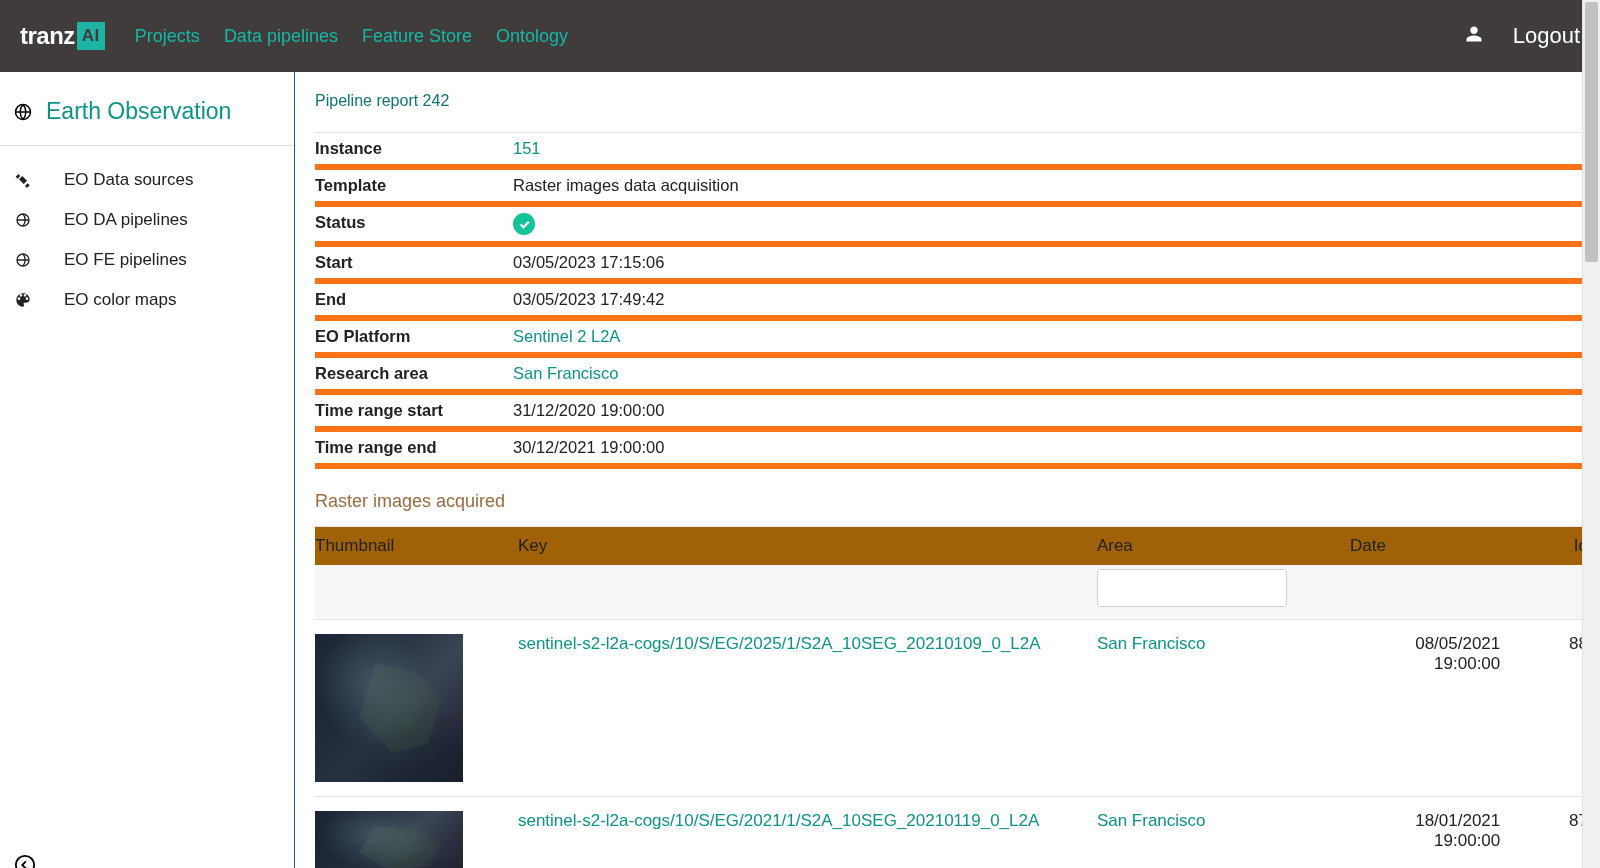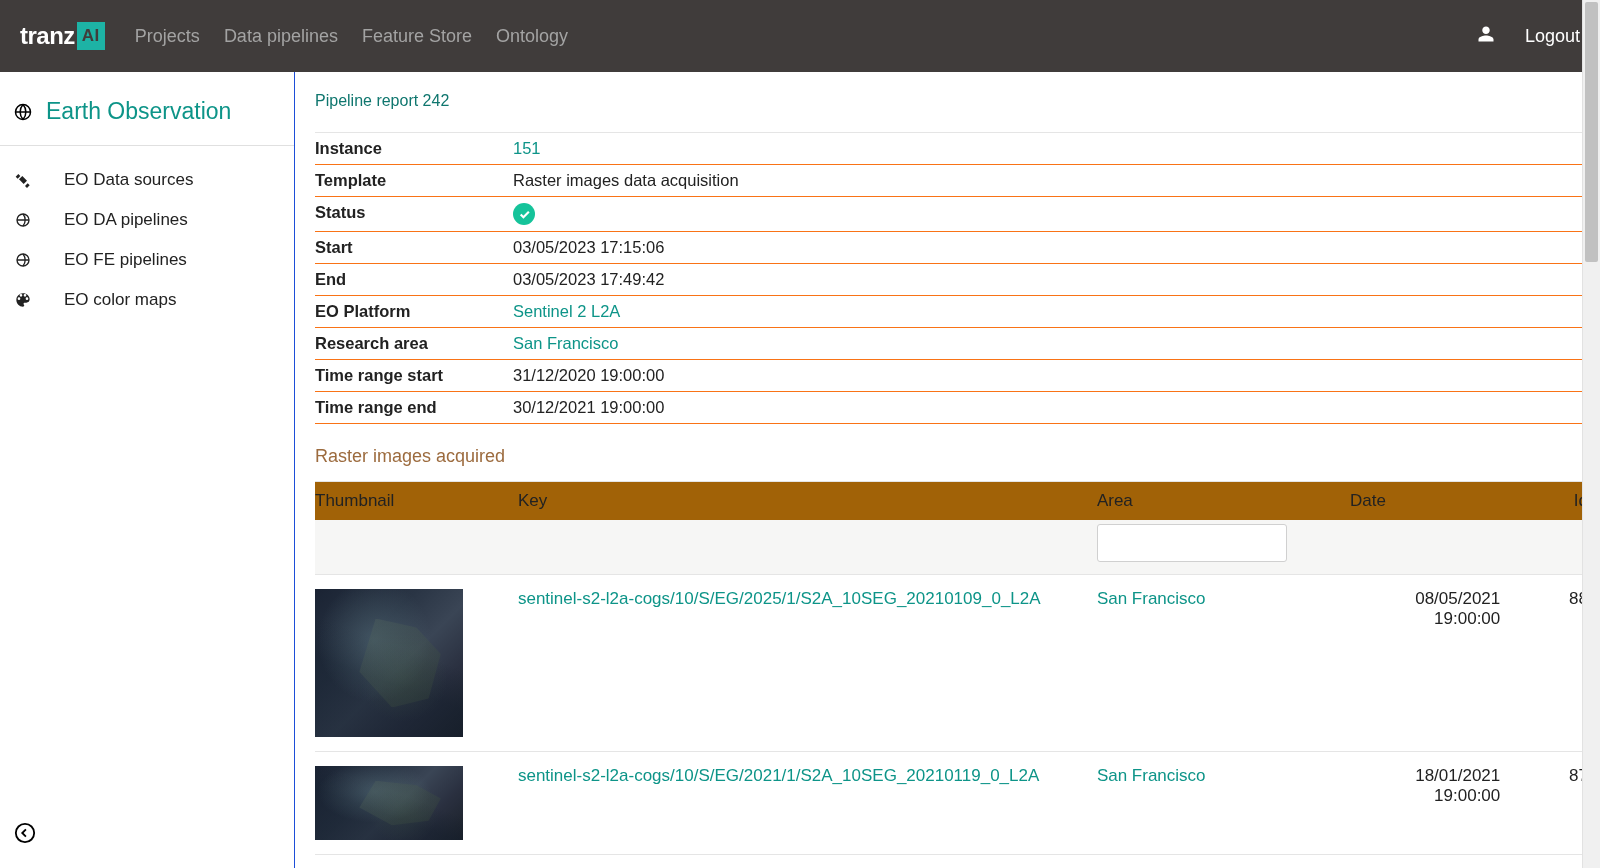--- a/index.html
+++ b/index.html
@@ -33,37 +33,37 @@
       padding: 4px 5px;
       margin-left: 2px;
       letter-spacing: 0.5px;
     }
     .nav-links {
       display: flex;
       gap: 24px;
       flex: 1;
     }
     .nav-link {
-      color: #a3a3a3;
+      color: #14b8a6;
       text-decoration: none;
       font-size: 18px;
       cursor: pointer;
     }
     .nav-right {
       display: flex;
       align-items: center;
       gap: 30px;
     }
     .user-icon {
       color: #fff;
       font-size: 18px;
     }
     .logout {
       color: #fff;
-      font-size: 18px;
+      font-size: 22px;
       cursor: pointer;
     }
     
     
     .layout {
       display: flex;
       min-height: calc(100vh - 72px);
     }
     .sidebar {
       width: 295px;
@@ -126,21 +126,21 @@
       margin-bottom: 22px;
       padding-left: 0;
     }
     
     .info-table {
       width: 100%;
       border-collapse: collapse;
       border-top: 1px solid #e5e5e5;
     }
     .info-row {
-      border-bottom: 1px solid #f97316;
+      border-bottom: 6px solid #f97316;
     }
     .info-label {
       width: 198px;
       padding: 6px 0 6px 0;
       font-weight: 700;
       font-size: 16.5px;
       vertical-align: top;
     }
     .info-value {
       padding: 6px 0;

